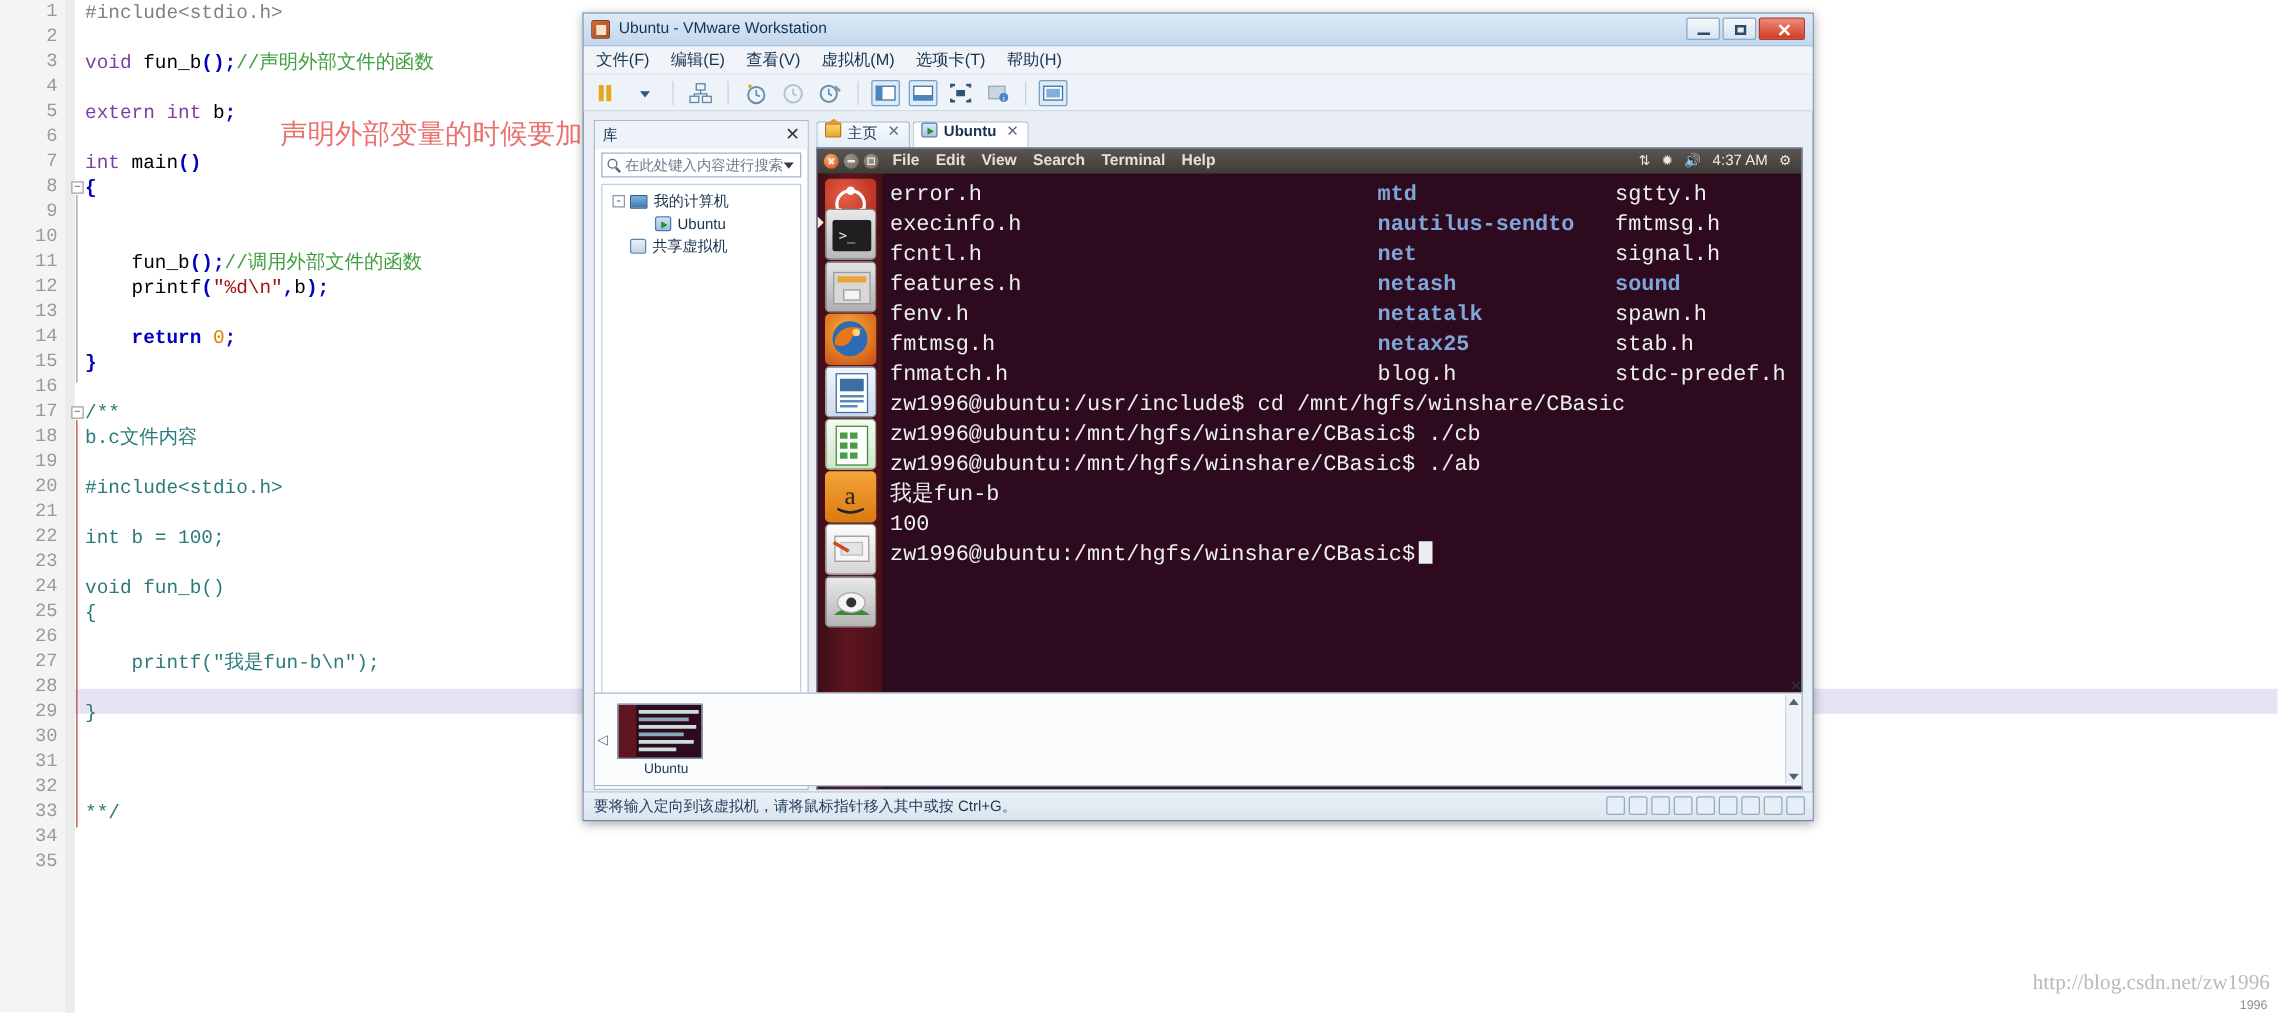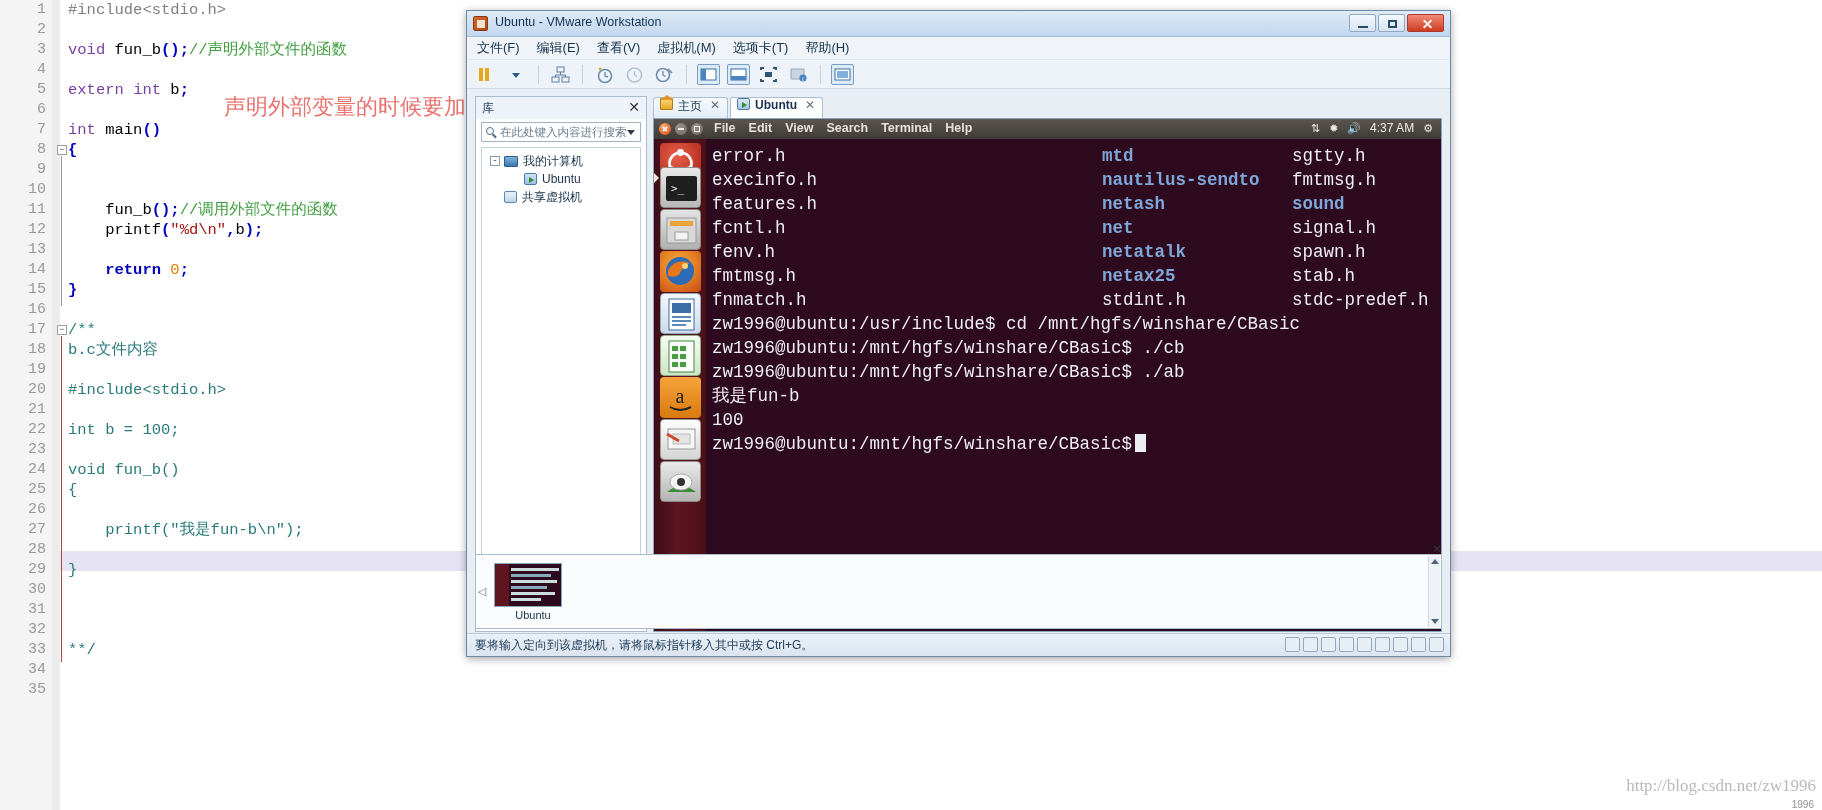--- a/index.html
+++ b/index.html
@@ -479,25 +479,25 @@
                 <path d="M6 30 q14 -12 29 0 Z" fill="#3a8a3a"></path>
                 <ellipse cx="20" cy="20" rx="11" ry="8" fill="#f4f4f4" stroke="#aaa"></ellipse>
                 <circle cx="20" cy="20" r="4" fill="#333"></circle>
               </svg>
           </div>
         </div>
 
         <div id="term">
             <div class="trow"><span class="tcell" style="width:390px">error.h</span><span class="tcell c-dir" style="width:190px">mtd</span><span class="tcell" style="width:197px">sgtty.h</span></div>
             <div class="trow"><span class="tcell" style="width:390px">execinfo.h</span><span class="tcell c-dir" style="width:190px">nautilus-sendto</span><span class="tcell" style="width:197px">fmtmsg.h</span></div>
+            <div class="trow"><span class="tcell" style="width:390px">fcntl.h</span><span class="tcell c-dir" style="width:190px">net</span><span class="tcell" style="width:197px">signal.h</span></div>
             <div class="trow"><span class="tcell" style="width:390px">features.h</span><span class="tcell c-dir" style="width:190px">netash</span><span class="tcell c-dir" style="width:197px">sound</span></div>
-            <div class="trow"><span class="tcell" style="width:390px">fcntl.h</span><span class="tcell c-dir" style="width:190px">net</span><span class="tcell" style="width:197px">signal.h</span></div>
             <div class="trow"><span class="tcell" style="width:390px">fenv.h</span><span class="tcell c-dir" style="width:190px">netatalk</span><span class="tcell" style="width:197px">spawn.h</span></div>
             <div class="trow"><span class="tcell" style="width:390px">fmtmsg.h</span><span class="tcell c-dir" style="width:190px">netax25</span><span class="tcell" style="width:197px">stab.h</span></div>
-            <div class="trow"><span class="tcell" style="width:390px">fnmatch.h</span><span class="tcell" style="width:190px">stdint.h</span><span class="tcell" style="width:197px">stdc-predef.h</span><span class="tcell" style="width:200px"></span></div>
+            <div class="trow"><span class="tcell" style="width:390px">fnmatch.h</span><span class="tcell" style="width:190px">blog.h</span><span class="tcell" style="width:197px">stdc-predef.h</span><span class="tcell" style="width:200px"></span></div>
             <div class="trow"><span>zw1996@ubuntu:/usr/include$</span><span> cd /mnt/hgfs/winshare/CBasic</span></div>
             <div class="trow"><span>zw1996@ubuntu:/mnt/hgfs/winshare/CBasic$</span><span> ./cb</span></div>
             <div class="trow"><span>zw1996@ubuntu:/mnt/hgfs/winshare/CBasic$</span><span> ./ab</span></div>
             <div class="trow"><span>我是fun-b</span></div>
             <div class="trow"><span>100</span></div>
             <div class="trow"><span>zw1996@ubuntu:/mnt/hgfs/winshare/CBasic$</span><span id="cursor"></span></div>
           </div>
       </div>
     </div>
   </div>

